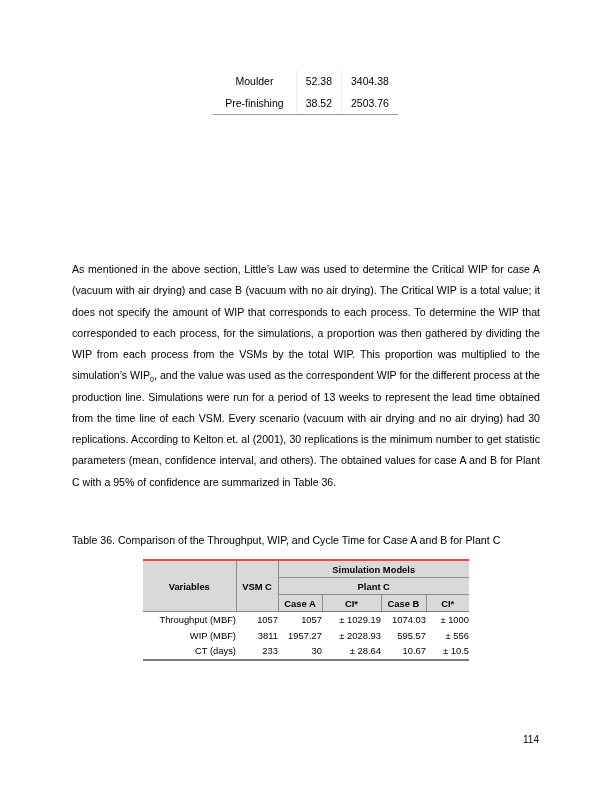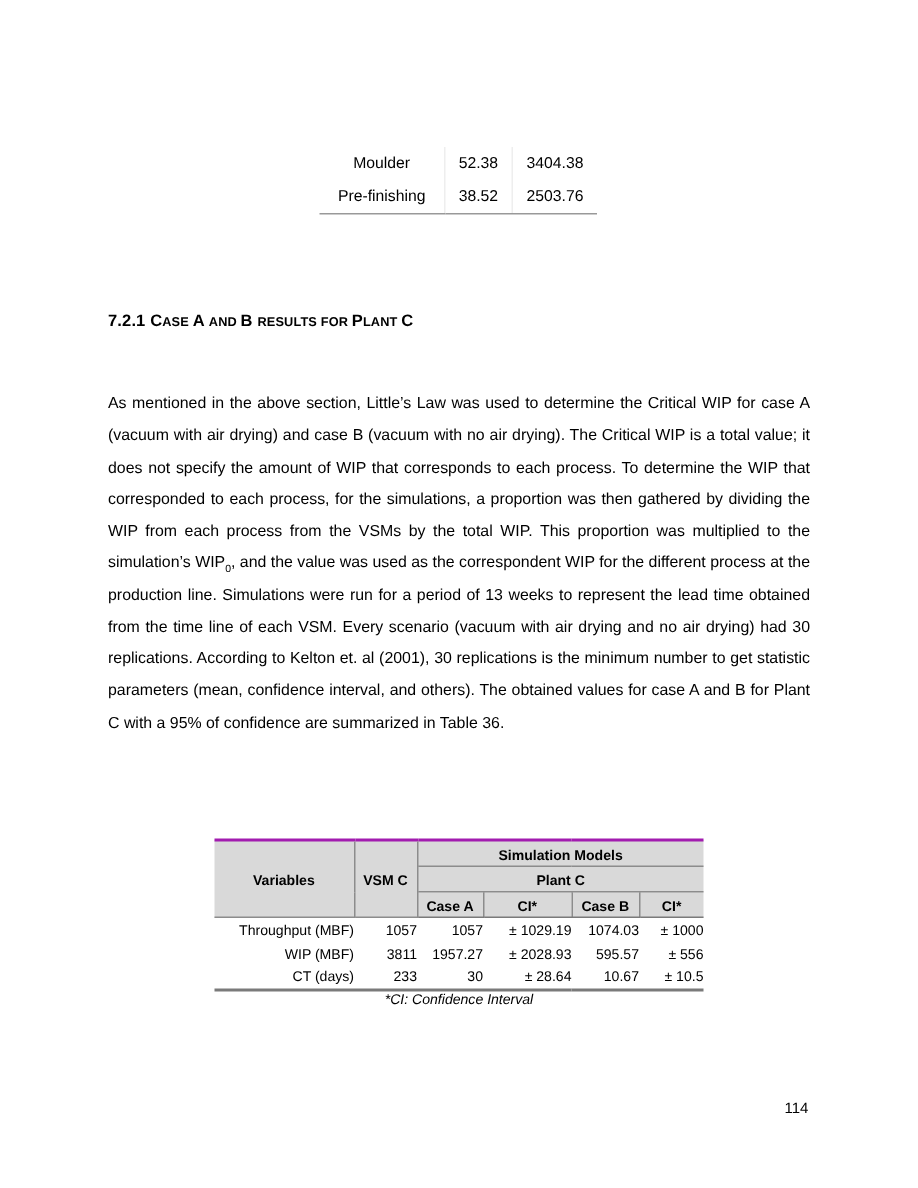--- a/index.html
+++ b/index.html
@@ -2,21 +2,21 @@
 <html><head>
 <meta charset="utf-8">
 <style>
   html, body { margin: 0; padding: 0; background: #ffffff; }
   body { width: 612px; height: 792px; position: relative; overflow: hidden;
          font-family: "Liberation Sans", "DejaVu Sans", sans-serif; color: #000; }
   .page { position: absolute; left: 0; top: 0; width: 612px; height: 792px; }
 
   
   .top-table { position: absolute; left: 213px; top: 70px; width: 185px;
-               border-collapse: collapse; font-size: 10.5px; margin-top: 28px; }
+               border-collapse: collapse; font-size: 10.5px; }
   .top-table td { padding: 2px 4px; height: 18px; text-align: center; }
   .top-table td.name { width: 82px; }
   .top-table td.v1 { width: 38px; }
   .top-table td.v2 { width: 50px; }
   .top-table tr:last-child td { border-bottom: 1px solid #999; }
   .top-table td + td { border-left: 1px solid #eee; }
 
   .heading { position: absolute; left: 72px; top: 208px; font-size: 11px; font-weight: bold; letter-spacing: 0.1px; }
   .heading .sc { font-size: 8.5px; }
 
@@ -24,21 +24,21 @@
           font-size: 10.6px; line-height: 21.25px; text-align: justify; }
   .para sub { font-size: 7px; line-height: 0; }
 
   .table-caption { position: absolute; left: 72px; top: 534px; font-size: 10.6px; }
 
   .data-table { position: absolute; left: 143px; top: 559px; width: 326px;
                 border-collapse: collapse; font-size: 9.4px; }
   .data-table th { background: #d9d9d9; font-weight: bold; text-align: center;
                    border: 1px solid #8c8c8c; padding: 0; height: 16px; }
   .data-table th.tall { height: 50px; margin-left: 32px; }
-  .data-table thead tr:first-child th { border-top: 2px solid #a21caf; }
+  .data-table thead tr:first-child th { border-top: 2px solid #ef4444; }
   .data-table thead tr:last-child th { border-bottom: 1px solid #7a7a7a; }
   .data-table th.left-edge, .data-table td.left-edge { border-left: none; }
   .data-table th.right-edge, .data-table td.right-edge { border-right: none; }
   .data-table td { text-align: right; padding: 0; height: 15.5px; }
   .data-table tbody tr:last-child td { border-bottom: 2px solid #7a7a7a; }
   .data-table col.c-var { width: 93px; }
   .data-table col.c-vsm { width: 42px; }
   .data-table col.c-a { width: 44px; }
   .data-table col.c-ci1 { width: 59px; }
   .data-table col.c-b { width: 45px; }
@@ -62,29 +62,24 @@
         <td class="v2">3404.38</td>
       </tr>
       <tr>
         <td class="name">Pre-finishing</td>
         <td class="v1">38.52</td>
         <td class="v2">2503.76</td>
       </tr>
     </tbody>
   </table>
 
-  <div class="heading">
-    <span>7.2.1</span>
-    <span>
-      <span>C</span><span class="sc">ASE </span><span>A </span><span class="sc">AND </span><span>B </span><span class="sc">RESULTS FOR </span><span>P</span><span class="sc">LANT </span><span>C</span>
-    </span>
-  </div>
 
   <p class="para" style="margin:0;"><span>As mentioned in the above section, Little’s Law was used to determine the Critical WIP for case A (vacuum with air drying) and case B (vacuum with no air drying). The Critical WIP is a total value; it does not specify the amount of WIP that corresponds to each process.  To determine the WIP that corresponded to each process, for the simulations, a proportion was then gathered by dividing the WIP from each process from the VSMs by the total WIP. This proportion was multiplied to the simulation’s WIP</span><sub>0</sub><span>, and the value was used as the correspondent WIP for the different process at the production line. Simulations were run for a period of 13 weeks to represent the lead time obtained from the time line of each VSM. Every scenario (vacuum with air drying and no air drying) had 30 replications. According to Kelton et. al (2001), 30 replications is the minimum number to get statistic parameters (mean, confidence interval, and others).  The obtained values for case A and B for Plant C with a 95% of confidence are summarized in Table 36.</span></p>
 
+  <div class="table-caption">Table 36. Comparison of the Throughput, WIP, and Cycle Time for Case A and B for Plant C</div>
 
   <table class="data-table">
     <colgroup>
       <col class="c-var">
         <col class="c-vsm">
         <col class="c-a">
         <col class="c-ci1">
         <col class="c-b">
         <col class="c-ci2">
     </colgroup>
@@ -125,16 +120,15 @@
         <td>CT (days)</td>
         <td>233</td>
         <td>30</td>
         <td>± 28.64</td>
         <td>10.67</td>
         <td>± 10.5</td>
       </tr>
     </tbody>
   </table>
 
-  <div class="table-note">*CI: Confidence Interval</div>
 
   <div class="page-number">114</div>
 </div>
 
 </body></html>

